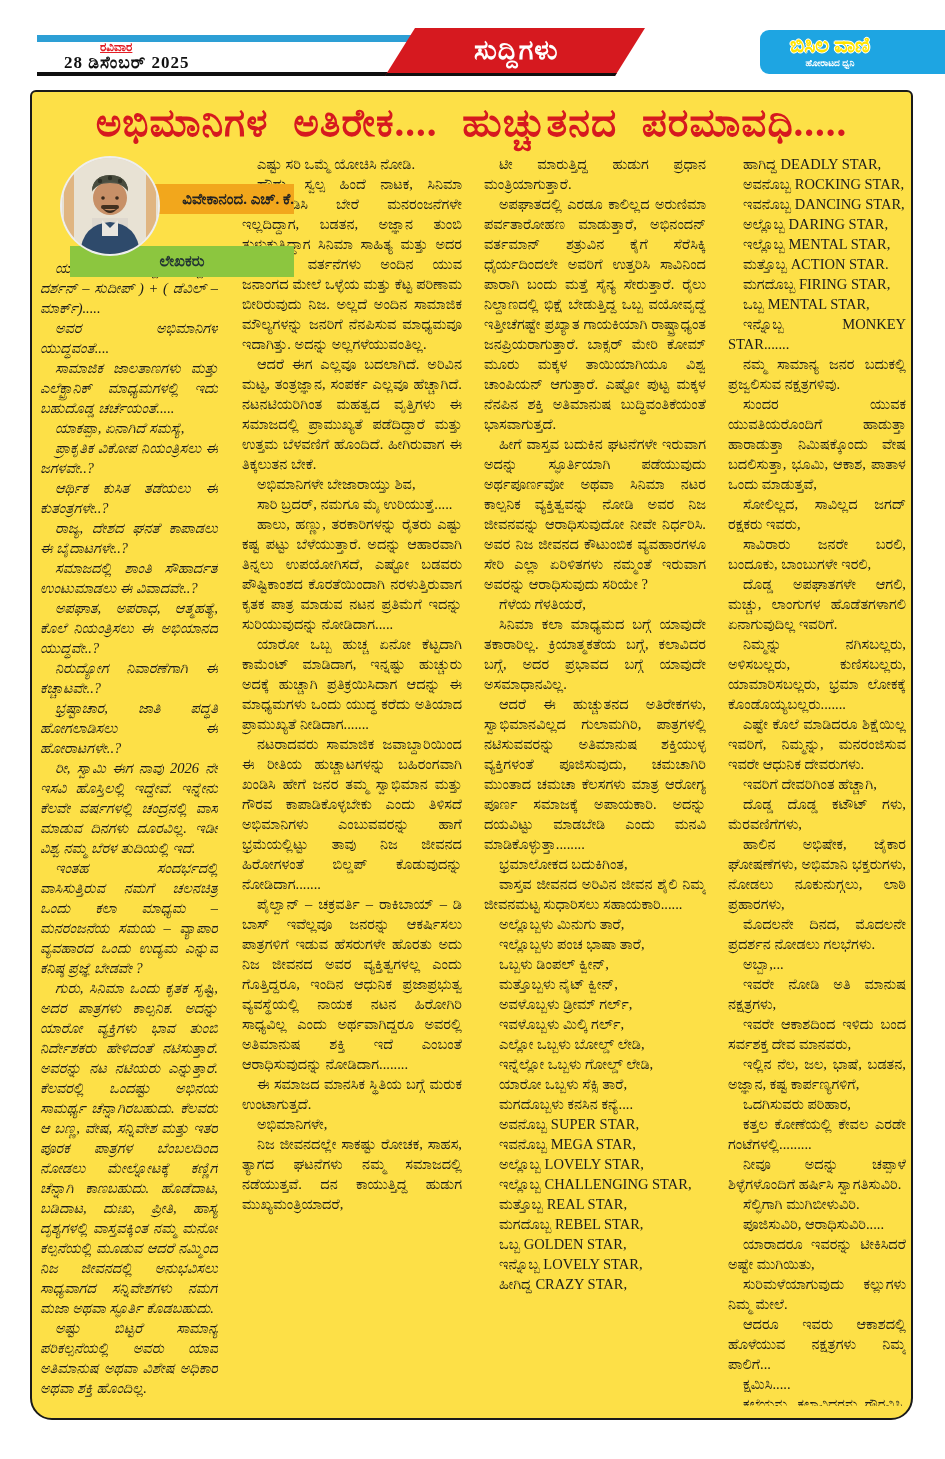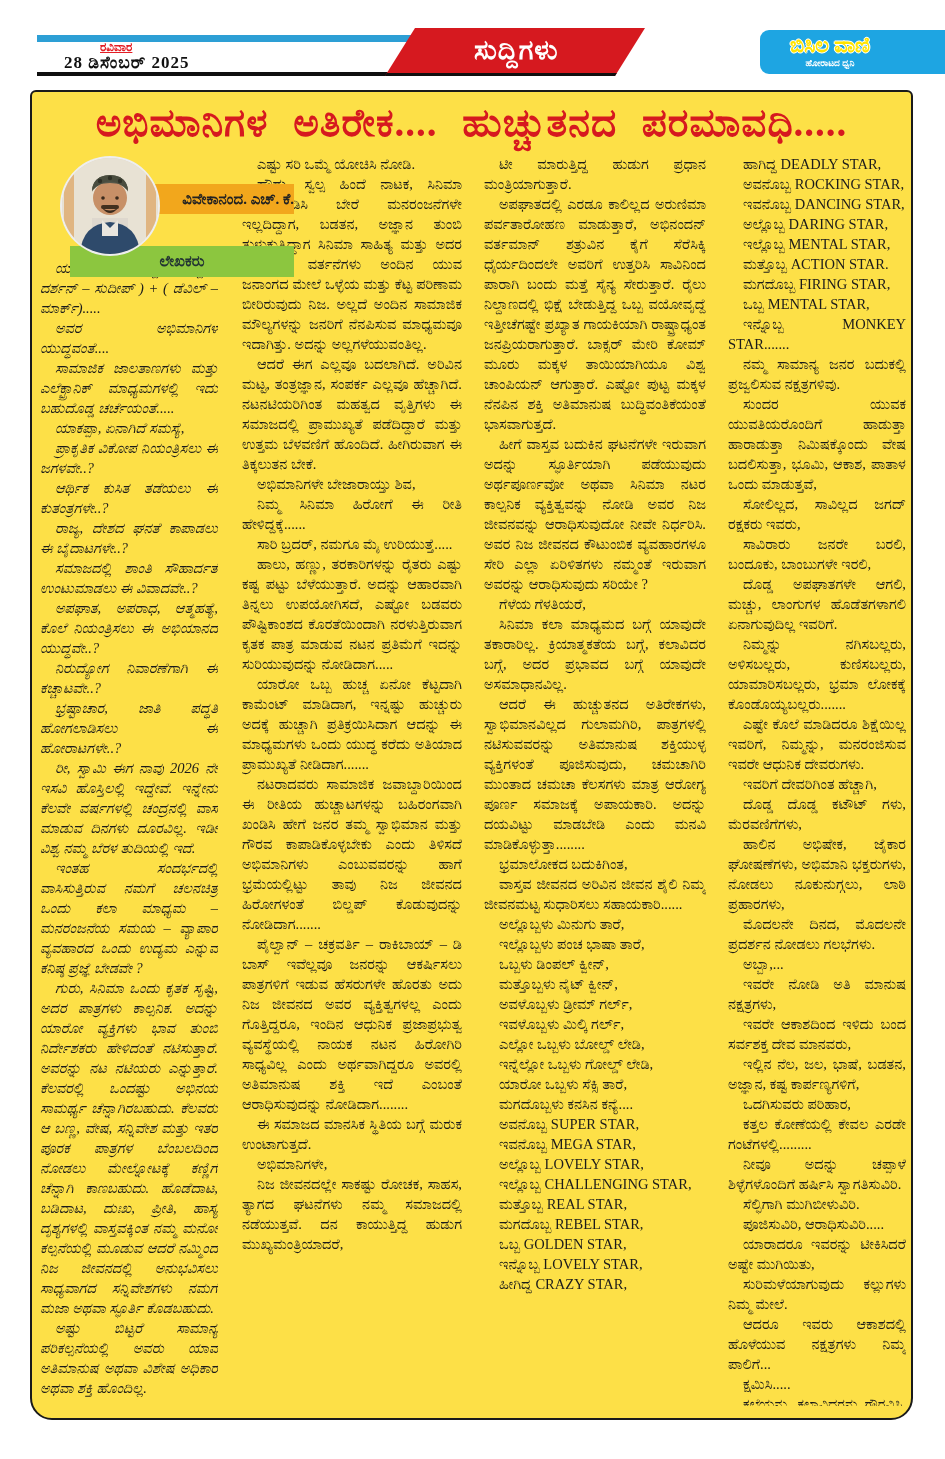--- a/index.html
+++ b/index.html
@@ -145,21 +145,20 @@
           <p class="para">ಅಷ್ಟು ಬಿಟ್ಟರೆ ಸಾಮಾನ್ಯ ಪರಿಕಲ್ಪನೆಯಲ್ಲಿ ಅವರು ಯಾವ ಅತಿಮಾನುಷ ಅಥವಾ ವಿಶೇಷ ಅಧಿಕಾರ ಅಥವಾ ಶಕ್ತಿ ಹೊಂದಿಲ್ಲ.</p>
           <p class="para">ಅಂತಹವರಿಗೆ ಮೆಚ್ಚುಗೆ, ಪ್ರಶಂಸೆ, ಒಂದಷ್ಟು ಗೌರವ ಹೊರತುಪಡಿಸಿ ಇದೇನ್ರಿ ಹುಚ್ಚು ಅಭಿಮಾನಿಗಳಂತೆ.</p>
         </div>
       </div>
     <div class="col col-2">
         <div class="col-text">
           <p class="para">ಎಷ್ಟು ಸರಿ ಒಮ್ಮೆ ಯೋಚಿಸಿ ನೋಡಿ.</p>
           <p class="para">ಹೌದು, ಸ್ವಲ್ಪ ಹಿಂದೆ ನಾಟಕ, ಸಿನಿಮಾ ಹೊರತುಪಡಿಸಿ ಬೇರೆ ಮನರಂಜನೆಗಳೇ ಇಲ್ಲದಿದ್ದಾಗ, ಬಡತನ, ಅಜ್ಞಾನ ತುಂಬಿ ತುಳುಕುತ್ತಿದ್ದಾಗ ಸಿನಿಮಾ ಸಾಹಿತ್ಯ ಮತ್ತು ಅದರ ಪಾತ್ರಗಳು, ವರ್ತನೆಗಳು ಅಂದಿನ ಯುವ ಜನಾಂಗದ ಮೇಲೆ ಒಳ್ಳೆಯ ಮತ್ತು ಕೆಟ್ಟ ಪರಿಣಾಮ ಬೀರಿರುವುದು ನಿಜ. ಅಲ್ಲದೆ ಅಂದಿನ ಸಾಮಾಜಿಕ ಮೌಲ್ಯಗಳನ್ನು ಜನರಿಗೆ ನೆನಪಿಸುವ ಮಾಧ್ಯಮವೂ ಇದಾಗಿತ್ತು. ಅದನ್ನು ಅಲ್ಲಗಳೆಯುವಂತಿಲ್ಲ.</p>
           <p class="para">ಆದರೆ ಈಗ ಎಲ್ಲವೂ ಬದಲಾಗಿದೆ. ಅರಿವಿನ ಮಟ್ಟ, ತಂತ್ರಜ್ಞಾನ, ಸಂಪರ್ಕ ಎಲ್ಲವೂ ಹೆಚ್ಚಾಗಿದೆ. ನಟನಟಿಯರಿಗಿಂತ ಮಹತ್ವದ ವೃತ್ತಿಗಳು ಈ ಸಮಾಜದಲ್ಲಿ ಪ್ರಾಮುಖ್ಯತೆ ಪಡೆದಿದ್ದಾರೆ ಮತ್ತು ಉತ್ತಮ ಬೆಳವಣಿಗೆ ಹೊಂದಿದೆ. ಹೀಗಿರುವಾಗ ಈ ತಿಕ್ಕಲುತನ ಬೇಕೆ.</p>
           <p class="para">ಅಭಿಮಾನಿಗಳೇ ಬೇಜಾರಾಯ್ತು ಶಿವ,</p>
-          <p class="para">ನಿಮ್ಮ ಸಿನಿಮಾ ಹಿರೋಗೆ ಈ ರೀತಿ ಹೇಳಿದ್ದಕ್ಕೆ......</p>
           <p class="para">ಸಾರಿ ಬ್ರದರ್, ನಮಗೂ ಮೈ ಉರಿಯುತ್ತೆ.....</p>
           <p class="para">ಹಾಲು, ಹಣ್ಣು, ತರಕಾರಿಗಳನ್ನು ರೈತರು ಎಷ್ಟು ಕಷ್ಟ ಪಟ್ಟು ಬೆಳೆಯುತ್ತಾರೆ. ಅದನ್ನು ಆಹಾರವಾಗಿ ತಿನ್ನಲು ಉಪಯೋಗಿಸದೆ, ಎಷ್ಟೋ ಬಡವರು ಪೌಷ್ಟಿಕಾಂಶದ ಕೊರತೆಯಿಂದಾಗಿ ನರಳುತ್ತಿರುವಾಗ ಕೃತಕ ಪಾತ್ರ ಮಾಡುವ ನಟನ ಪ್ರತಿಮೆಗೆ ಇದನ್ನು ಸುರಿಯುವುದನ್ನು ನೋಡಿದಾಗ.....</p>
           <p class="para">ಯಾರೋ ಒಬ್ಬ ಹುಚ್ಚ ಏನೋ ಕೆಟ್ಟದಾಗಿ ಕಾಮೆಂಟ್ ಮಾಡಿದಾಗ, ಇನ್ನಷ್ಟು ಹುಚ್ಚುರು ಅದಕ್ಕೆ ಹುಚ್ಚಾಗಿ ಪ್ರತಿಕ್ರಯಿಸಿದಾಗ ಆದನ್ನು ಈ ಮಾಧ್ಯಮಗಳು ಒಂದು ಯುದ್ಧ ಕರೆದು ಅತಿಯಾದ ಪ್ರಾಮುಖ್ಯತೆ ನೀಡಿದಾಗ.......</p>
           <p class="para">ನಟರಾದವರು ಸಾಮಾಜಿಕ ಜವಾಬ್ದಾರಿಯಿಂದ ಈ ರೀತಿಯ ಹುಚ್ಚಾಟಗಳನ್ನು ಬಹಿರಂಗವಾಗಿ ಖಂಡಿಸಿ ಹೇಗೆ ಜನರ ತಮ್ಮ ಸ್ವಾಭಿಮಾನ ಮತ್ತು ಗೌರವ ಕಾಪಾಡಿಕೊಳ್ಳಬೇಕು ಎಂದು ತಿಳಿಸದೆ ಅಭಿಮಾನಿಗಳು ಎಂಬುವವರನ್ನು ಹಾಗೆ ಭ್ರಮೆಯಲ್ಲಿಟ್ಟು ತಾವು ನಿಜ ಜೀವನದ ಹಿರೋಗಳಂತೆ ಬಿಲ್ಡಪ್ ಕೊಡುವುದನ್ನು ನೋಡಿದಾಗ.......</p>
           <p class="para">ಪೈಲ್ವಾನ್ – ಚಕ್ರವರ್ತಿ – ರಾಕಿಬಾಯ್ – ಡಿ ಬಾಸ್ ಇವೆಲ್ಲವೂ ಜನರನ್ನು ಆಕರ್ಷಿಸಲು ಪಾತ್ರಗಳಿಗೆ ಇಡುವ ಹೆಸರುಗಳೇ ಹೊರತು ಅದು ನಿಜ ಜೀವನದ ಅವರ ವ್ಯಕ್ತಿತ್ವಗಳಲ್ಲ ಎಂದು ಗೊತ್ತಿದ್ದರೂ, ಇಂದಿನ ಆಧುನಿಕ ಪ್ರಜಾಪ್ರಭುತ್ವ ವ್ಯವಸ್ಥೆಯಲ್ಲಿ ನಾಯಕ ನಟನ ಹಿರೋಗಿರಿ ಸಾಧ್ಯವಿಲ್ಲ ಎಂದು ಅರ್ಥವಾಗಿದ್ದರೂ ಅವರಲ್ಲಿ ಅತಿಮಾನುಷ ಶಕ್ತಿ ಇದೆ ಎಂಬಂತೆ ಆರಾಧಿಸುವುದನ್ನು ನೋಡಿದಾಗ........</p>
           <p class="para">ಈ ಸಮಾಜದ ಮಾನಸಿಕ ಸ್ಥಿತಿಯ ಬಗ್ಗೆ ಮರುಕ ಉಂಟಾಗುತ್ತದೆ.</p>
           <p class="para">ಅಭಿಮಾನಿಗಳೇ,</p>
           <p class="para">ನಿಜ ಜೀವನದಲ್ಲೇ ಸಾಕಷ್ಟು ರೋಚಕ, ಸಾಹಸ, ತ್ಯಾಗದ ಘಟನೆಗಳು ನಮ್ಮ ಸಮಾಜದಲ್ಲಿ ನಡೆಯುತ್ತವೆ. ದನ ಕಾಯುತ್ತಿದ್ದ ಹುಡುಗ ಮುಖ್ಯಮಂತ್ರಿಯಾದರೆ,</p>
         </div>
       </div>

